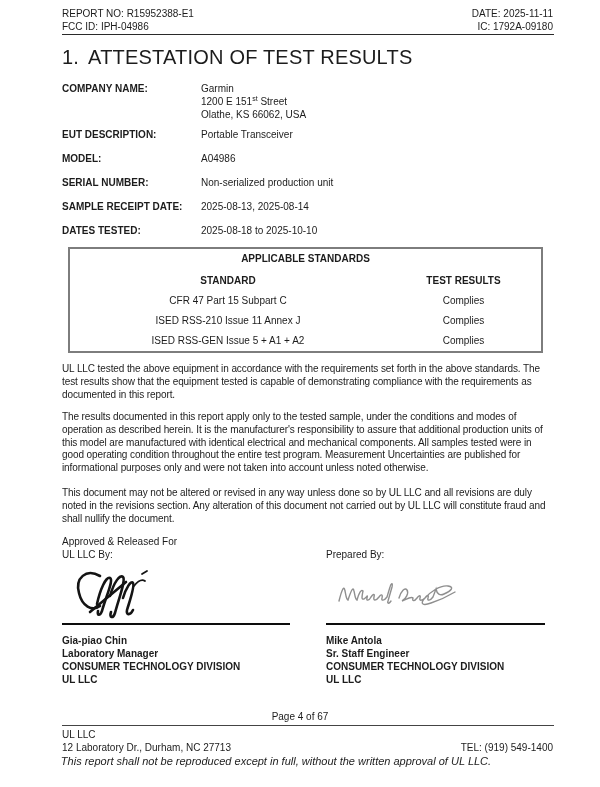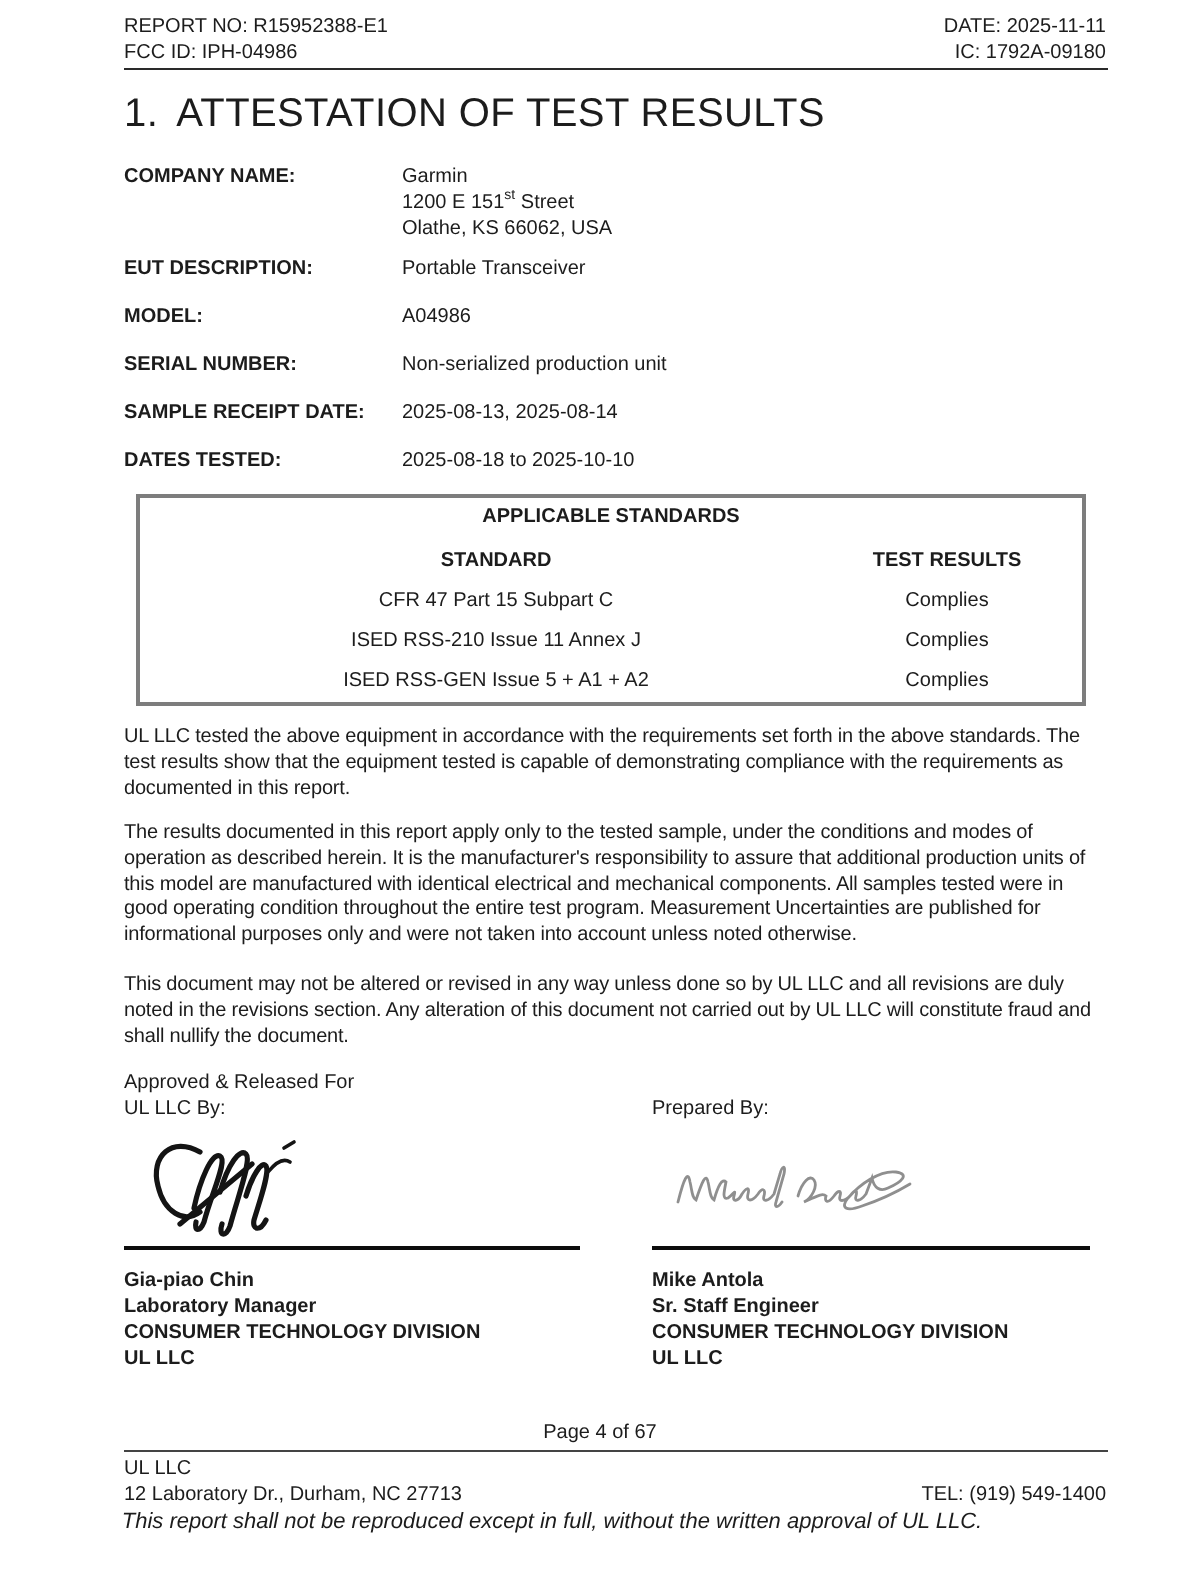--- a/index.html
+++ b/index.html
@@ -36,21 +36,21 @@
   .std-table {
     left: 68px; top: 247px; width: 475px; height: 106px;
     border: 2px solid #7d7d7d;
     box-sizing: border-box;
     display: flex; flex-direction: column;
   }
   .std-row { display: flex; align-items: center; }
   .std-title-row { height: 22px; justify-content: center; font-weight: bold; padding-top: 0; }
   .std-head-row { height: 21px; font-weight: bold; }
   .std-data-row { height: 20px; }
-  .std-col1 { width: 316px; text-align: center; margin-left: 20px; }
+  .std-col1 { width: 316px; text-align: center; }
   .std-col2 { flex: 1; text-align: center; }
 
   
   .para { left: 62px; width: 492px; letter-spacing: -0.1px; }
 
   
   .sig-line { border-top: 2.2px solid #0d0d0d; }
   .sig-svg { display: block; }
   .name-block div { height: 13px; font-weight: bold; }
 

